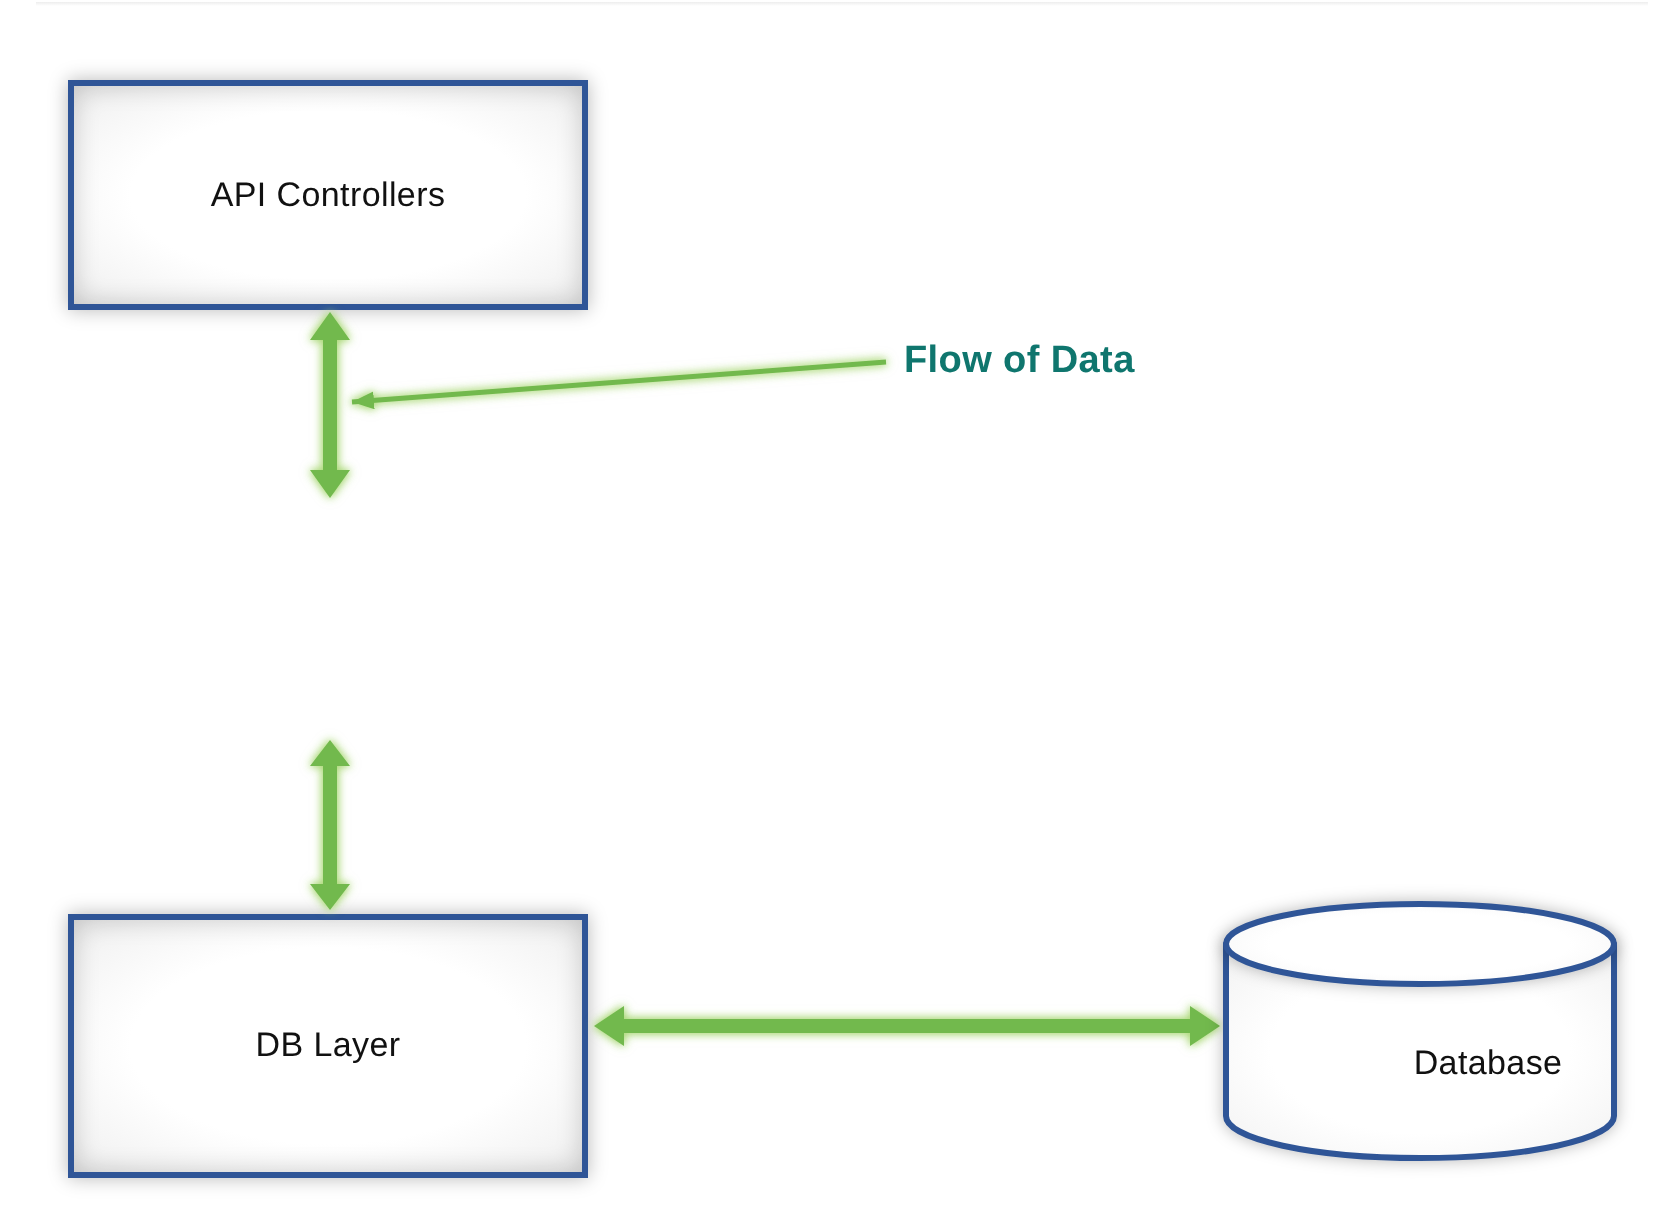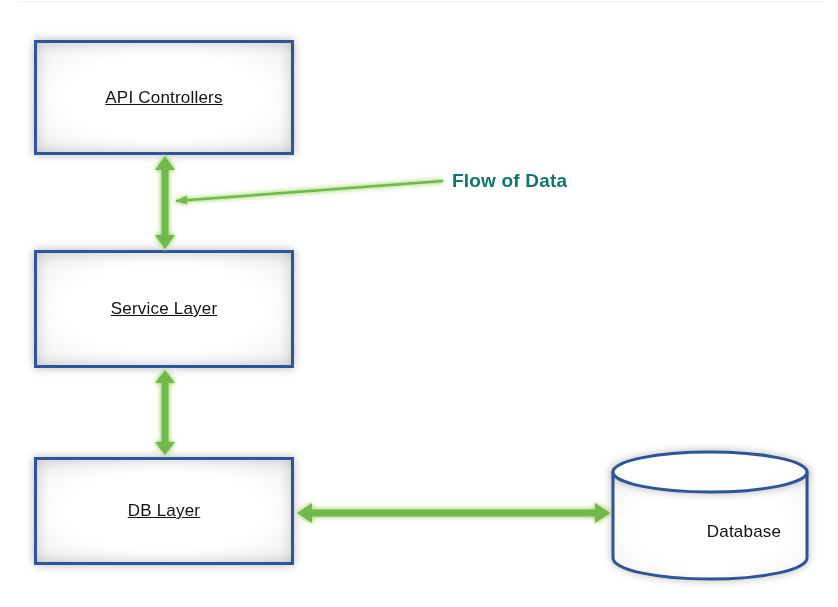--- a/index.html
+++ b/index.html
@@ -28,25 +28,24 @@
     box-sizing: border-box;
     border: 3px solid #2F5597;
     background: radial-gradient(ellipse at center, #ffffff 55%, #f4f4f4 85%, #ebebeb 100%);
     box-shadow: 0 0 9px rgba(0,0,0,0.28), inset 0 0 13px rgba(0,0,0,0.18);
     display: flex;
     align-items: center;
     justify-content: center;
     font-size: 17px;
     color: #111111;
     letter-spacing: 0.2px;
-    text-decoration: underline;
   }
   #node-api   { left: 34px; top: 40px;  width: 260px; height: 115px; }
   #node-svc   { left: 34px; top: 250px; width: 260px; height: 118px; }
-  #node-db    { left: 34px; top: 457px; width: 260px; height: 108px; }
+  #node-db    { left: 34px; top: 457px; width: 260px; height: 132px; }
 
   #svg-layer {
     position: absolute;
     left: 0; top: 0;
     width: 838px;
     height: 607px;
   }
   .green-shape {
     filter: drop-shadow(0 0 2.5px rgba(164,214,110,0.95)) drop-shadow(0 0 1.5px rgba(164,214,110,0.55));
   }
@@ -78,23 +77,20 @@
 <body>
 
 <div id="canvas">
 
   <div class="top-hairline"></div>
 
   <div class="node" id="node-api">
     <span>API Controllers</span>
   </div>
 
-  <div class="node" id="node-svc">
-    <span>Service Layer</span>
-  </div>
 
   <div class="node" id="node-db">
     <span>DB Layer</span>
   </div>
 
   <svg id="svg-layer" viewBox="0 0 838 607" xmlns="http://www.w3.org/2000/svg">
     <defs>
       <marker id="calloutHead" markerWidth="12" markerHeight="10" refX="11" refY="4.5" orient="auto" markerUnits="userSpaceOnUse">
         <path d="M0,0 L11,4.5 L0,9 z" fill="#72B94D"></path>
       </marker>

